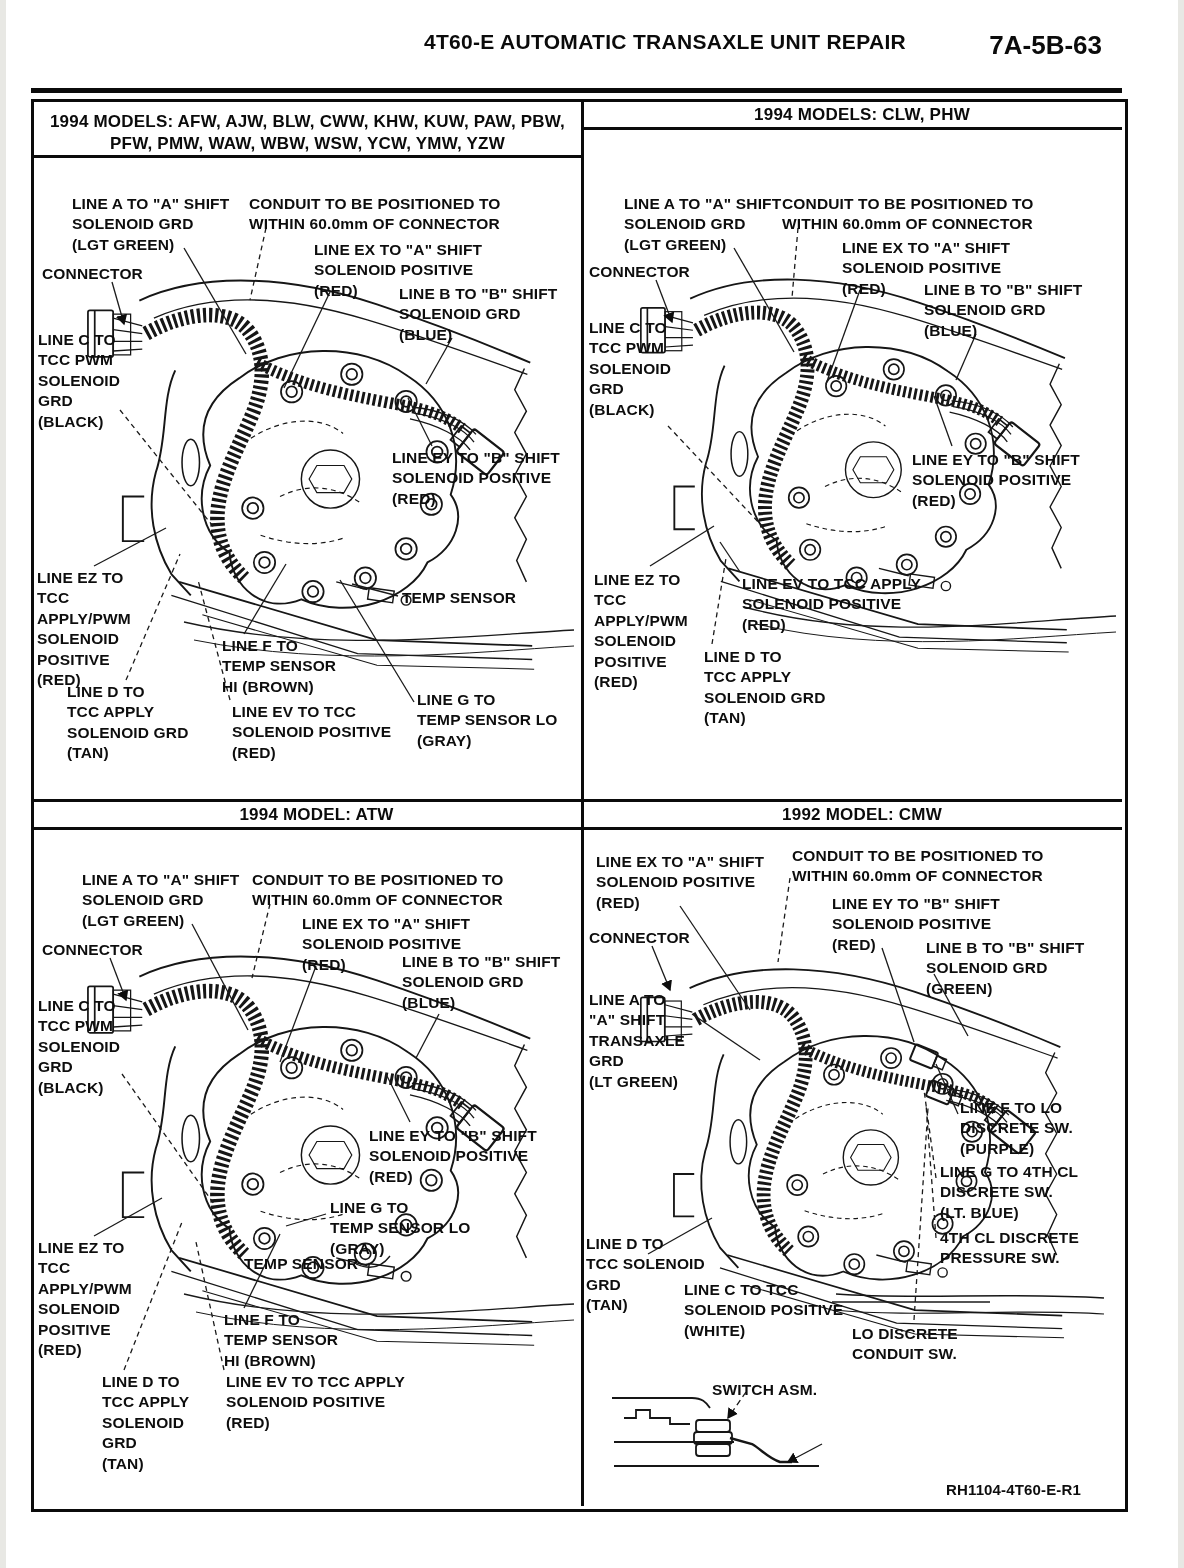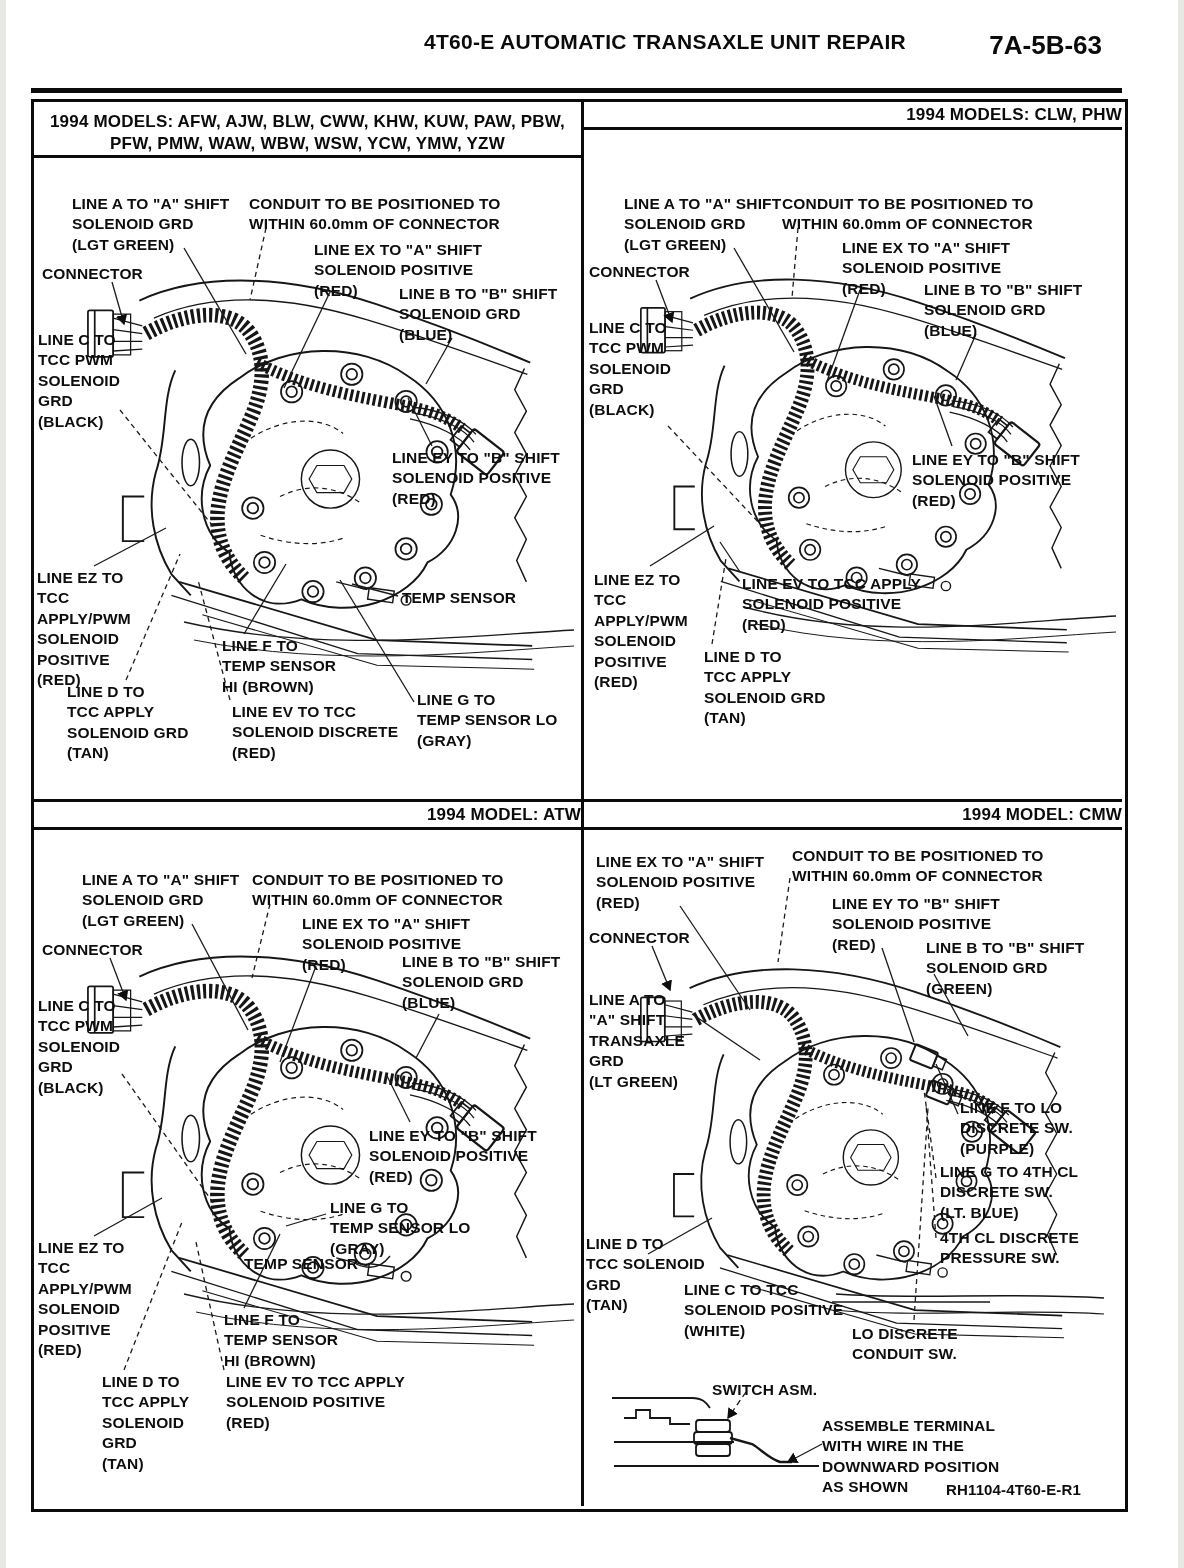--- a/index.html
+++ b/index.html
@@ -12,21 +12,21 @@
   .figure-box{position:absolute;left:25px;top:99px;width:1091px;height:1407px;
         border:3px solid #0b0b0b;}
   .quad{position:absolute;overflow:hidden;}
   .quad-tl{left:0;top:0;width:547px;height:697px;}
   .quad-tr{left:547px;top:0;width:538px;height:697px;border-left:3px solid #0b0b0b;}
   .quad-bl{left:0;top:697px;width:547px;height:704px;border-top:3px solid #0b0b0b;}
   .quad-br{left:547px;top:697px;width:538px;height:704px;border-left:3px solid #0b0b0b;border-top:3px solid #0b0b0b;}
   .quad-header{position:relative;z-index:3;background:#fff;border-bottom:3px solid #0b0b0b;
         font-size:17px;font-weight:bold;letter-spacing:.2px;white-space:pre-line;}
   .qh-two{height:44px;text-align:center;line-height:1.28;padding-top:9px;}
-  .qh-one{height:25px;line-height:25px;padding-left:18px;text-align:right;}
+  .qh-one{height:25px;line-height:25px;padding-left:18px;text-align:center;}
   .sketch{position:absolute;left:0;top:0;z-index:1;}
   .lbl{position:absolute;z-index:2;white-space:pre-line;font-size:15.5px;line-height:1.32;
         font-weight:bold;letter-spacing:.15px;color:#0d0d0d;}
   .lbl-small{font-size:15px;}
   .caption{position:absolute;left:25px;top:1512px;width:1091px;text-align:center;
         font-size:18px;font-weight:bold;letter-spacing:.2px;}
   .defs-holder{position:absolute;width:0;height:0;}
 </style>
 </head>
 <body>
@@ -153,21 +153,21 @@
 POSITIVE
 (RED)</div>
       <div class="lbl" style="left:188px;top:534px">LINE F TO
 TEMP SENSOR
 HI (BROWN)</div>
       <div class="lbl" style="left:33px;top:580px">LINE D TO
 TCC APPLY
 SOLENOID GRD
 (TAN)</div>
       <div class="lbl" style="left:198px;top:600px">LINE EV TO TCC
-SOLENOID DISCRETE
+SOLENOID POSITIVE
 (RED)</div>
       <div class="lbl" style="left:383px;top:588px">LINE G TO
 TEMP SENSOR LO
 (GRAY)</div>
     </section>
 
     <section class="quad quad-tr">
       <div class="quad-header qh-one">1994 MODELS: CLW, PHW</div>
       <svg class="sketch" width="538" height="697" viewBox="0 0 538 697">
         <use href="#txsketch" transform="translate(55,152) scale(0.93)"></use>
@@ -280,21 +280,21 @@
 TCC APPLY
 SOLENOID
 GRD
 (TAN)</div>
       <div class="lbl" style="left:192px;top:570px">LINE EV TO TCC APPLY
 SOLENOID POSITIVE
 (RED)</div>
     </section>
 
     <section class="quad quad-br">
-      <div class="quad-header qh-one">1994 MODEL: CMW</div>
+      <div class="quad-header qh-one">1992 MODEL: CMW</div>
       <svg class="sketch" width="538" height="704" viewBox="0 0 538 704">
         <use href="#txsketch" transform="translate(55,142) scale(0.92)"></use>
         <g stroke="#161616" fill="none" stroke-width="2">
           <g transform="translate(332,242) rotate(22)">
               <rect width="24" height="17" rx="2"></rect>
               <rect x="24" y="3" width="10" height="11" stroke-width="1.5"></rect>
             </g>
           <g transform="translate(348,278) rotate(22)">
               <rect width="24" height="17" rx="2"></rect>
               <rect x="24" y="3" width="10" height="11" stroke-width="1.5"></rect>
@@ -356,22 +356,18 @@
       <div class="lbl" style="left:2px;top:432px">LINE D TO
 TCC SOLENOID
 GRD
 (TAN)</div>
       <div class="lbl" style="left:100px;top:478px">LINE C TO TCC
 SOLENOID POSITIVE
 (WHITE)</div>
       <div class="lbl" style="left:268px;top:522px">LO DISCRETE
 CONDUIT SW.</div>
       <div class="lbl" style="left:128px;top:578px">SWITCH ASM.</div>
-      <div class="lbl" style="left:238px;top:614px">ASSEMBLE TERMINAL
-WITH WIRE IN THE
-DOWNWARD POSITION
-AS SHOWN</div>
       <div class="lbl lbl-small" style="left:362px;top:678px">RH1104-4T60-E-R1</div>
     </section>
 
   </div>
 
 </div>
 
 </body></html>

